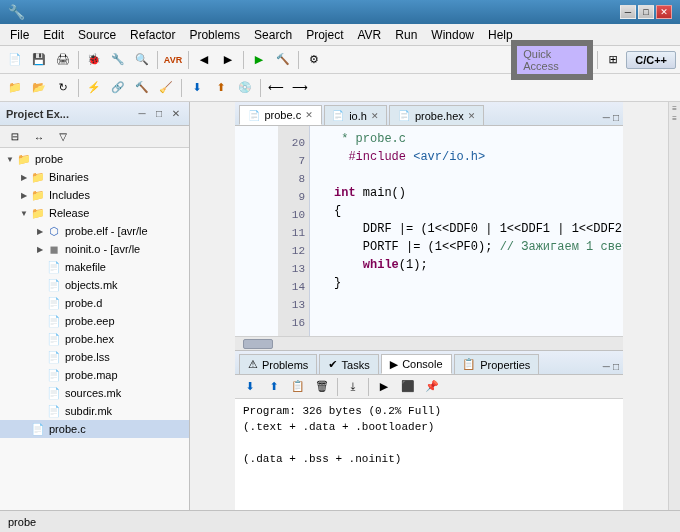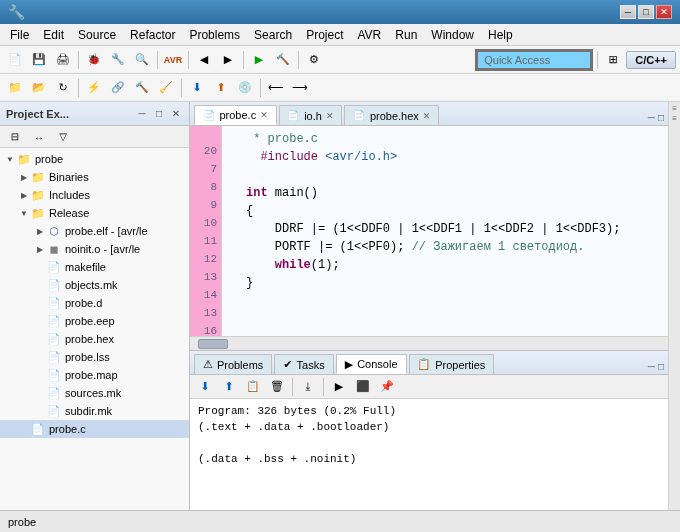--- a/index.html
+++ b/index.html
@@ -87,25 +87,25 @@
       border-radius: 2px;
     }
     .toolbar-separator {
       width: 1px;
       height: 18px;
       background: #c0c0c0;
       margin: 0 2px;
     }
     .toolbar-spacer { flex: 1; }
     .quick-access-box {
-      border: 3px solid #737373;
-      background: #7dd3fc;
+      border: 6px solid #737373;
+      background: #c4b5fd;
       padding: 2px 6px;
       font-size: 11px;
-      width: 118px;
+      width: 82px;
       color: #666;
     }
     .cpp-badge {
       background: linear-gradient(to bottom, #e8f0f8, #d0d8e8);
       border: 1px solid #a0b0c0;
       padding: 2px 8px;
       font-size: 11px;
       font-weight: bold;
       border-radius: 2px;
     }
@@ -267,29 +267,30 @@
     
     #code-editor {
       flex: 1;
       background: #f8fbff;
       overflow: hidden;
       display: flex;
       font-family: 'Courier New', monospace;
       font-size: 12px;
     }
     #line-numbers {
-      background: #f9a8d4;
+      background: #e5e5e5;
       border-right: 1px solid #c8d0e0;
-      padding: 16px 4px;
+      padding: 8px 4px;
       text-align: right;
       color: #606080;
       min-width: 32px;
       line-height: 18px;
       user-select: none;
       font-size: 11px;
+      margin-left: 43px;
     }
     #code-content {
       flex: 1;
       overflow: auto;
       padding: 4px 24px;
       line-height: 18px;
       color: #000;
       white-space: pre;
     }
     .kw { color: #7f0055; font-weight: bold; }
@@ -454,21 +455,21 @@
   <button class="toolbar-btn">🧹</button>
   <div class="toolbar-separator"></div>
   <button class="toolbar-btn" style="color:#0060c0;">⬇</button>
   <button class="toolbar-btn" style="color:#c06000;">⬆</button>
   <button class="toolbar-btn">💿</button>
   <div class="toolbar-separator"></div>
   <button class="toolbar-btn">⟵</button>
   <button class="toolbar-btn">⟶</button>
 </div>
 
-<div id="main-layout" style="display:flex; height: calc(532px - 24px - 22px - 28px - 28px - 22px); overflow:hidden;">
+<div id="main-layout" style="display:flex; height: calc(532px - 24px - 22px - 28px - 28px - 22px); overflow:hidden;gap:45px;">
 
   <div id="sidebar">
     <div id="sidebar-header">
       <span id="sidebar-header-title">Project Ex...</span>
       <div id="sidebar-header-icons">
         <span class="side-icon-btn">─</span>
         <span class="side-icon-btn">□</span>
         <span class="side-icon-btn">✕</span>
       </div>
     </div>

